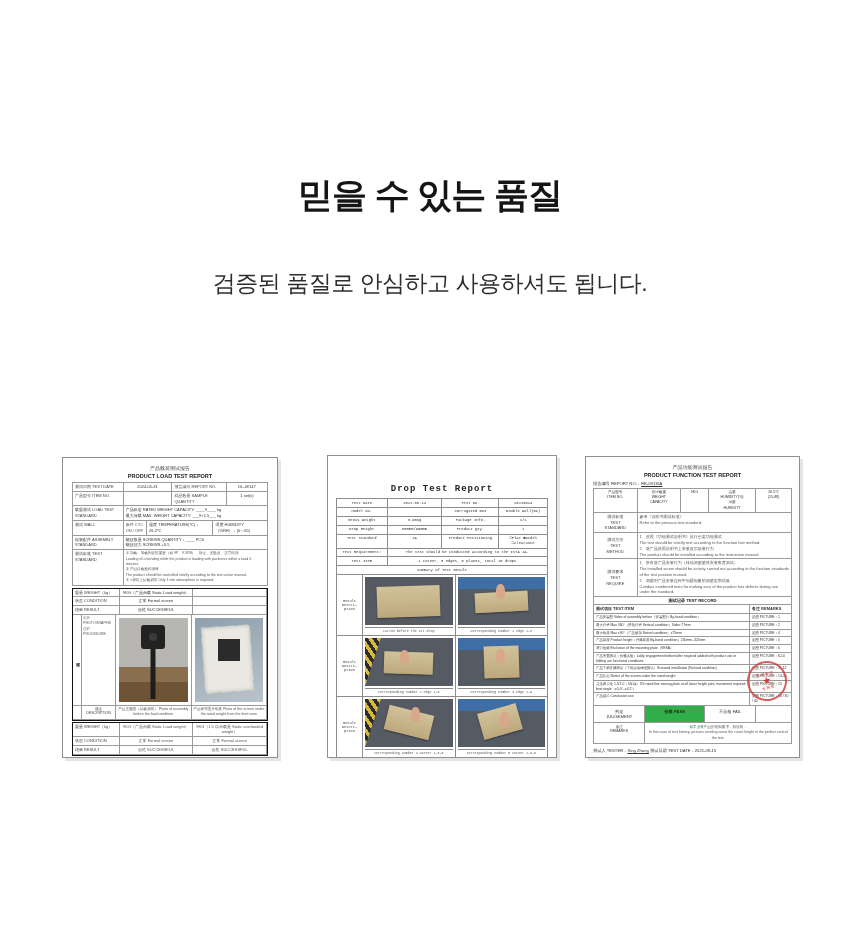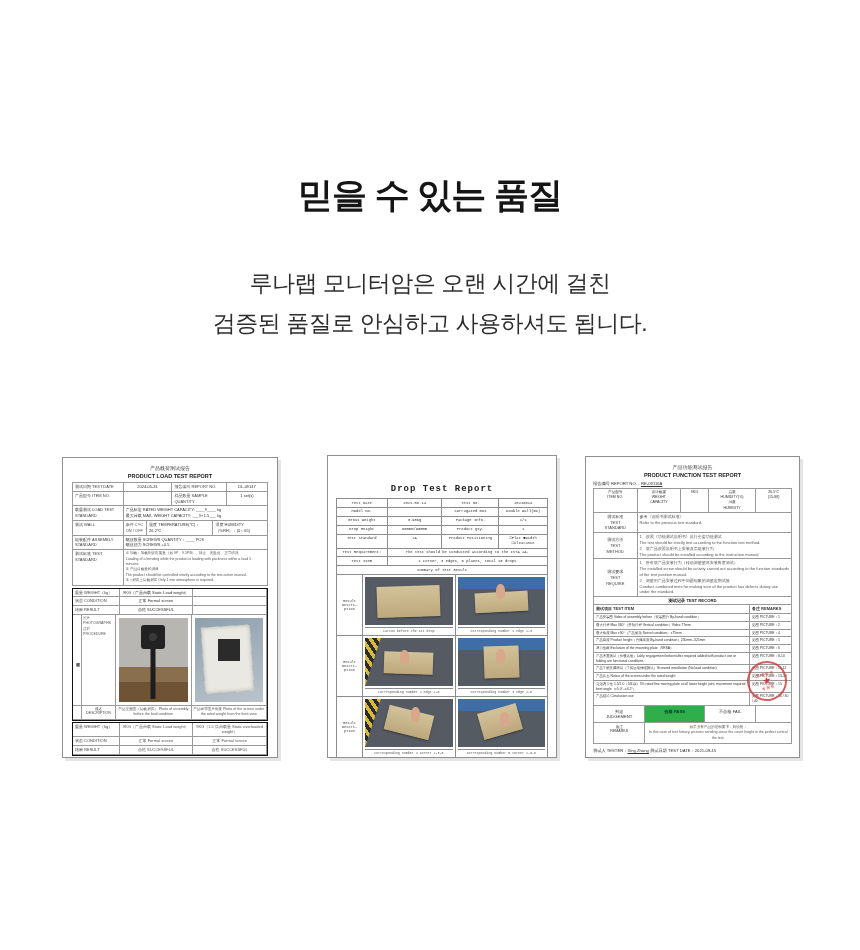--- a/index.html
+++ b/index.html
@@ -112,21 +112,20 @@
   .stamp .s-top,.stamp .s-bot { font-size:3.5px; letter-spacing:1px; }
   .stamp .s-star { font-size:10px; line-height:1; color:#cd3a3a; }
 </style>
 </head>
 <body>
 
 <h1 class="page-title">믿을 수 있는 품질</h1>
 
 <div class="subtitle">
 
-<p>루나랩 모니터암은 오랜 시간에 걸친</p>
     <p>검증된 품질로 안심하고 사용하셔도 됩니다.</p>
   </div>
 
 <section class="doc doc1">
   <div class="cn-title">产品载荷测试报告</div>
   <div class="en-title">PRODUCT LOAD TEST REPORT</div>
 
   <div class="grid g4">
     <div class="lbl">测试日期 TEST DATE</div>
     <div class="tc">2024-05-31</div>

